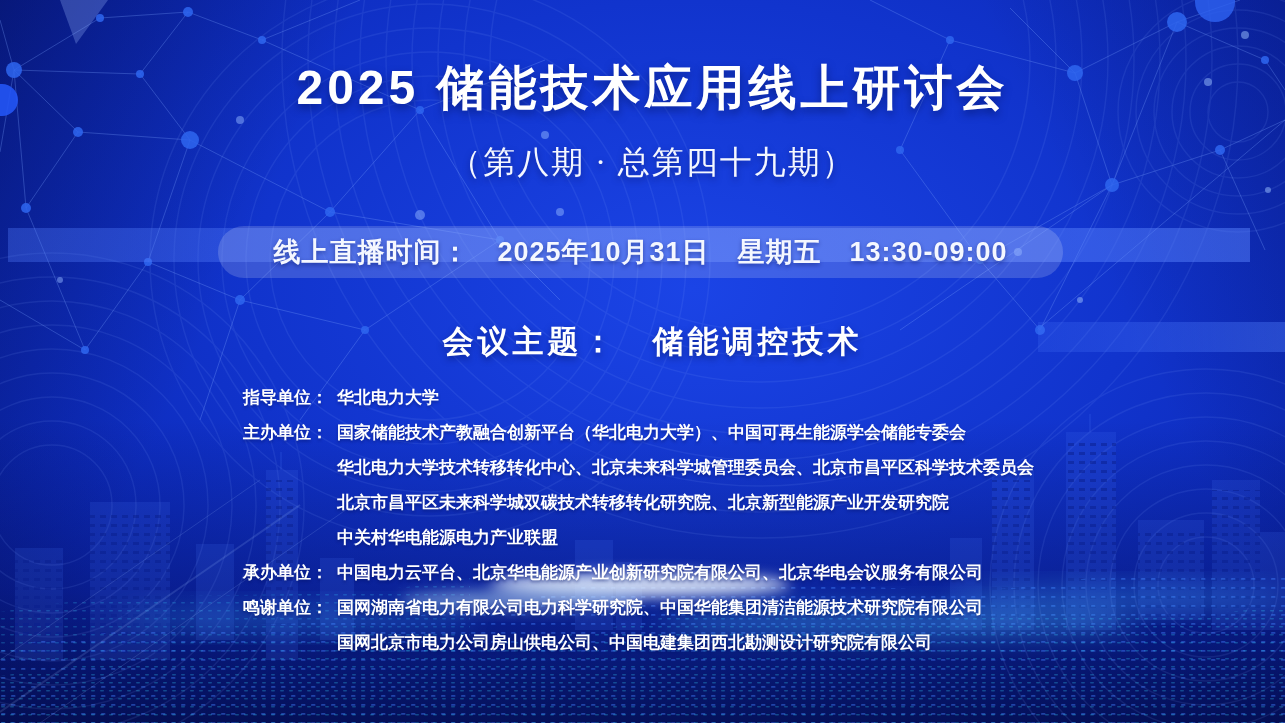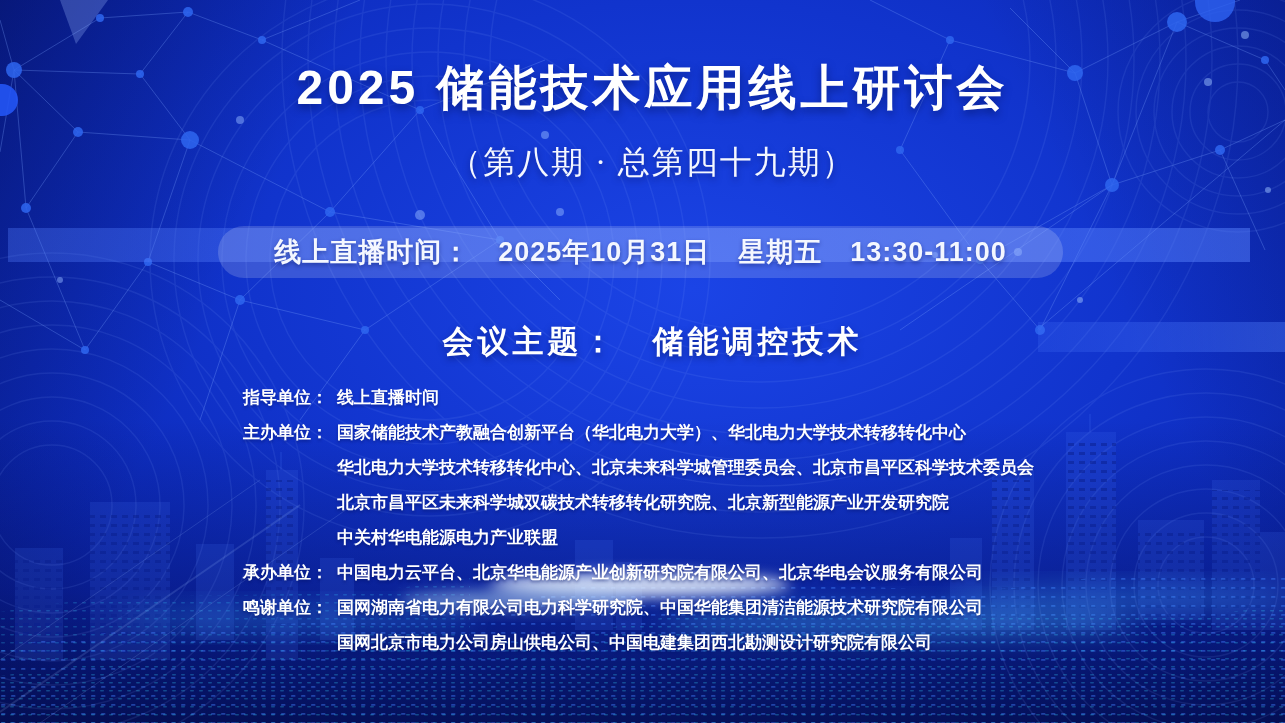--- a/index.html
+++ b/index.html
@@ -251,33 +251,33 @@
   </svg>
 
   <div class="band-strip"></div>
   <div class="band-strip-right"></div>
 
   <h1 class="title">2025 储能技术应用线上研讨会</h1>
 
   <div class="subtitle">（第八期 · 总第四十九期）</div>
 
   <div class="time-pill">
-    <span>线上直播时间：　2025年10月31日　星期五　13:30-11:00</span>
+    <span>线上直播时间：　2025年10月31日　星期五　13:30-09:00</span>
   </div>
 
   <div class="theme">会议主题：　储能调控技术</div>
 
   <div class="orgs">
     <div class="org-row">
       <span class="org-label">指导单位：</span>
-      <span class="org-text">线上直播时间</span>
+      <span class="org-text">华北电力大学</span>
     </div>
     <div class="org-row">
       <span class="org-label">主办单位：</span>
-      <span class="org-text">国家储能技术产教融合创新平台（华北电力大学）、华北电力大学技术转移转化中心</span>
+      <span class="org-text">国家储能技术产教融合创新平台（华北电力大学）、中国可再生能源学会储能专委会</span>
     </div>
     <div class="org-row">
       <span class="org-label"></span>
       <span class="org-text">华北电力大学技术转移转化中心、北京未来科学城管理委员会、北京市昌平区科学技术委员会</span>
     </div>
     <div class="org-row">
       <span class="org-label"></span>
       <span class="org-text">北京市昌平区未来科学城双碳技术转移转化研究院、北京新型能源产业开发研究院</span>
     </div>
     <div class="org-row">

